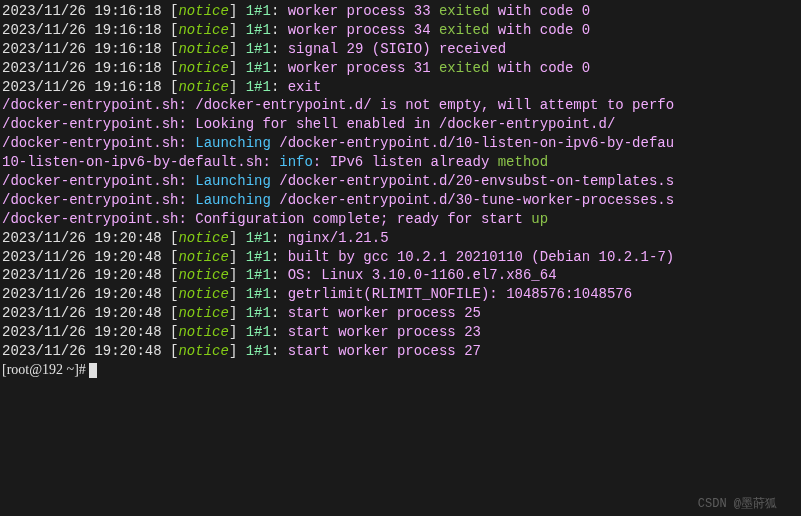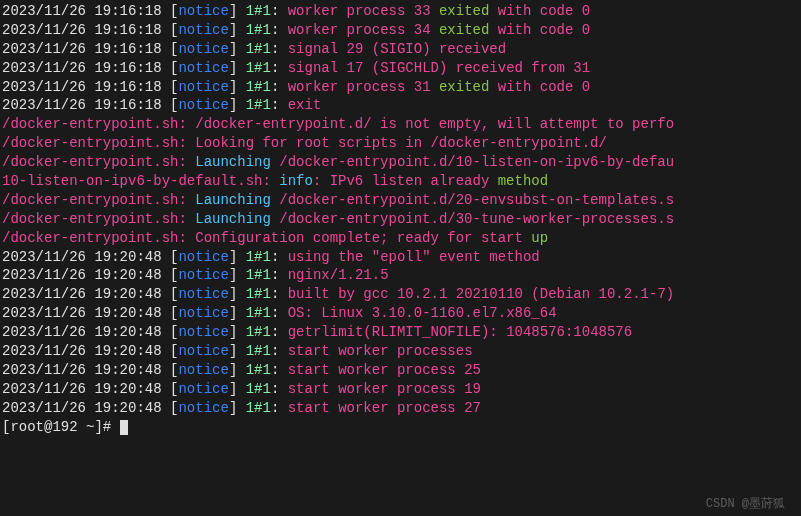--- a/index.html
+++ b/index.html
@@ -17,68 +17,65 @@
       width: 801px;
       height: 516px;
       overflow: hidden;
       white-space: nowrap;
     }
     .line {
       white-space: pre;
     }
     .ts { color: #e0e0e0; margin-top: 35px; }
     .bracket { color: #e0e0e0; }
-    .notice { color: #3b82f6; }
+    .notice { color: #84cc16; font-style: italic; }
     .info-level { color: #4fc3f7; }
     .pid { color: #86efac; }
-    .msg { color: #ec4899; margin-top: 48px; }
+    .msg { color: #f0abfc; margin-top: 48px; }
     .exited { color: #8bc34a; }
     .launching { color: #4fc3f7; }
     .enabled { color: #8bc34a; }
     .up { color: #8bc34a; margin-top: 35px; }
-    .prompt-user { color: #e0e0e0; }
+    .prompt-user { color: #e0e0e0; font-family: Liberation Serif, serif; }
     .cursor {
       display: inline-block;
       width: 8px;
       height: 15px;
       background: #e0e0e0;
       vertical-align: text-bottom;
     }
     .watermark {
       position: absolute;
       bottom: 4px;
-      right: 16px;
+      right: 24px;
       color: #888;
       font-size: 12px;
       opacity: 0.6;
     }
   </style>
 </head>
 <body>
 
 <div id="terminal">
     <div class="line"><span class="ts">2023/11/26 19:16:18</span> <span class="bracket">[</span><span class="notice">notice</span><span class="bracket">]</span> <span class="pid">1#1</span>: <span class="msg">worker process 33 </span><span class="exited">exited</span><span class="msg"> with code 0</span></div>
     <div class="line"><span class="ts">2023/11/26 19:16:18</span> <span class="bracket">[</span><span class="notice">notice</span><span class="bracket">]</span> <span class="pid">1#1</span>: <span class="msg">worker process 34 </span><span class="exited">exited</span><span class="msg"> with code 0</span></div>
     <div class="line"><span class="ts">2023/11/26 19:16:18</span> <span class="bracket">[</span><span class="notice">notice</span><span class="bracket">]</span> <span class="pid">1#1</span>: <span class="msg">signal 29 (SIGIO) received</span></div>
-    <div class="line"><span class="ts">2023/11/26 19:16:18</span> <span class="bracket">[</span><span class="notice">notice</span><span class="bracket">]</span> <span class="pid">1#1</span>: <span class="msg">signal 17 (SIGCHLD) received from 31</span></div>
     <div class="line"><span class="ts">2023/11/26 19:16:18</span> <span class="bracket">[</span><span class="notice">notice</span><span class="bracket">]</span> <span class="pid">1#1</span>: <span class="msg">worker process 31 </span><span class="exited">exited</span><span class="msg"> with code 0</span></div>
     <div class="line"><span class="ts">2023/11/26 19:16:18</span> <span class="bracket">[</span><span class="notice">notice</span><span class="bracket">]</span> <span class="pid">1#1</span>: <span class="msg">exit</span></div>
     <div class="line"><span class="msg">/docker-entrypoint.sh: </span><span class="msg">/docker-entrypoint.d/ is not empty, will attempt to perfo</span></div>
-    <div class="line"><span class="msg">/docker-entrypoint.sh: </span><span class="msg">Looking for root scripts in /docker-entrypoint.d/</span></div>
+    <div class="line"><span class="msg">/docker-entrypoint.sh: </span><span class="msg">Looking for shell enabled in /docker-entrypoint.d/</span></div>
     <div class="line"><span class="msg">/docker-entrypoint.sh: </span><span class="launching">Launching</span><span class="msg"> /docker-entrypoint.d/10-listen-on-ipv6-by-defau</span></div>
     <div class="line"><span class="msg">10-listen-on-ipv6-by-default.sh: </span><span class="info-level">info</span><span class="msg">: IPv6 listen already </span><span class="enabled">method</span></div>
     <div class="line"><span class="msg">/docker-entrypoint.sh: </span><span class="launching">Launching</span><span class="msg"> /docker-entrypoint.d/20-envsubst-on-templates.s</span></div>
     <div class="line"><span class="msg">/docker-entrypoint.sh: </span><span class="launching">Launching</span><span class="msg"> /docker-entrypoint.d/30-tune-worker-processes.s</span></div>
     <div class="line"><span class="msg">/docker-entrypoint.sh: </span><span class="msg">Configuration complete; ready for start </span><span class="up">up</span></div>
-    <div class="line"><span class="ts">2023/11/26 19:20:48</span> <span class="bracket">[</span><span class="notice">notice</span><span class="bracket">]</span> <span class="pid">1#1</span>: <span class="msg">using the "epoll" event method</span></div>
     <div class="line"><span class="ts">2023/11/26 19:20:48</span> <span class="bracket">[</span><span class="notice">notice</span><span class="bracket">]</span> <span class="pid">1#1</span>: <span class="msg">nginx/1.21.5</span></div>
     <div class="line"><span class="ts">2023/11/26 19:20:48</span> <span class="bracket">[</span><span class="notice">notice</span><span class="bracket">]</span> <span class="pid">1#1</span>: <span class="msg">built by gcc 10.2.1 20210110 (Debian 10.2.1-7)</span></div>
     <div class="line"><span class="ts">2023/11/26 19:20:48</span> <span class="bracket">[</span><span class="notice">notice</span><span class="bracket">]</span> <span class="pid">1#1</span>: <span class="msg">OS: Linux 3.10.0-1160.el7.x86_64</span></div>
     <div class="line"><span class="ts">2023/11/26 19:20:48</span> <span class="bracket">[</span><span class="notice">notice</span><span class="bracket">]</span> <span class="pid">1#1</span>: <span class="msg">getrlimit(RLIMIT_NOFILE): 1048576:1048576</span></div>
-    <div class="line"><span class="ts">2023/11/26 19:20:48</span> <span class="bracket">[</span><span class="notice">notice</span><span class="bracket">]</span> <span class="pid">1#1</span>: <span class="msg">start worker processes</span></div>
     <div class="line"><span class="ts">2023/11/26 19:20:48</span> <span class="bracket">[</span><span class="notice">notice</span><span class="bracket">]</span> <span class="pid">1#1</span>: <span class="msg">start worker process 25</span></div>
-    <div class="line"><span class="ts">2023/11/26 19:20:48</span> <span class="bracket">[</span><span class="notice">notice</span><span class="bracket">]</span> <span class="pid">1#1</span>: <span class="msg">start worker process 19</span></div>
+    <div class="line"><span class="ts">2023/11/26 19:20:48</span> <span class="bracket">[</span><span class="notice">notice</span><span class="bracket">]</span> <span class="pid">1#1</span>: <span class="msg">start worker process 23</span></div>
     <div class="line"><span class="ts">2023/11/26 19:20:48</span> <span class="bracket">[</span><span class="notice">notice</span><span class="bracket">]</span> <span class="pid">1#1</span>: <span class="msg">start worker process 27</span></div>
   </div>
 
 <div class="line"><span class="prompt-user">[root@192 ~]# </span><span class="cursor"></span></div>
 
 <div class="watermark">CSDN @墨莳狐</div>
 
 </body></html>

